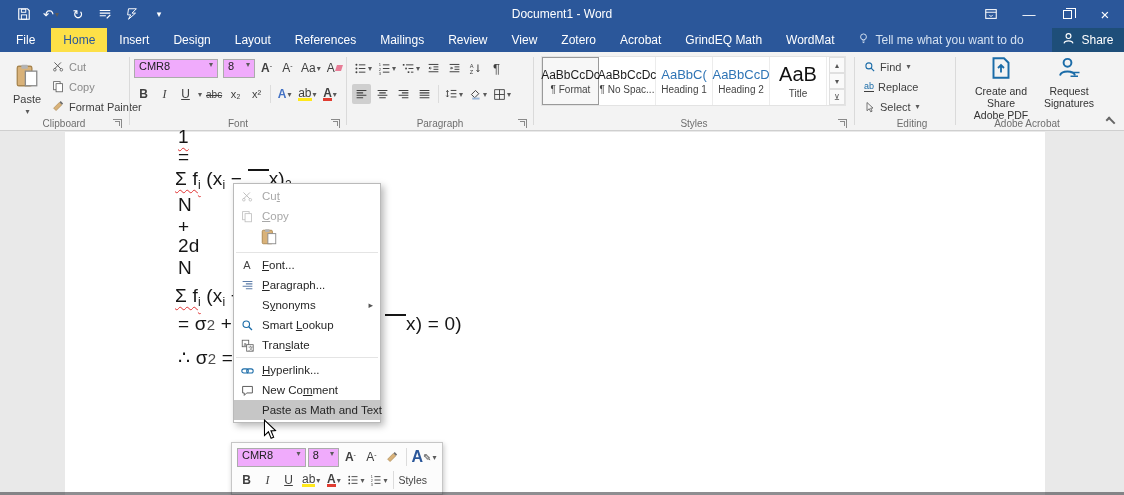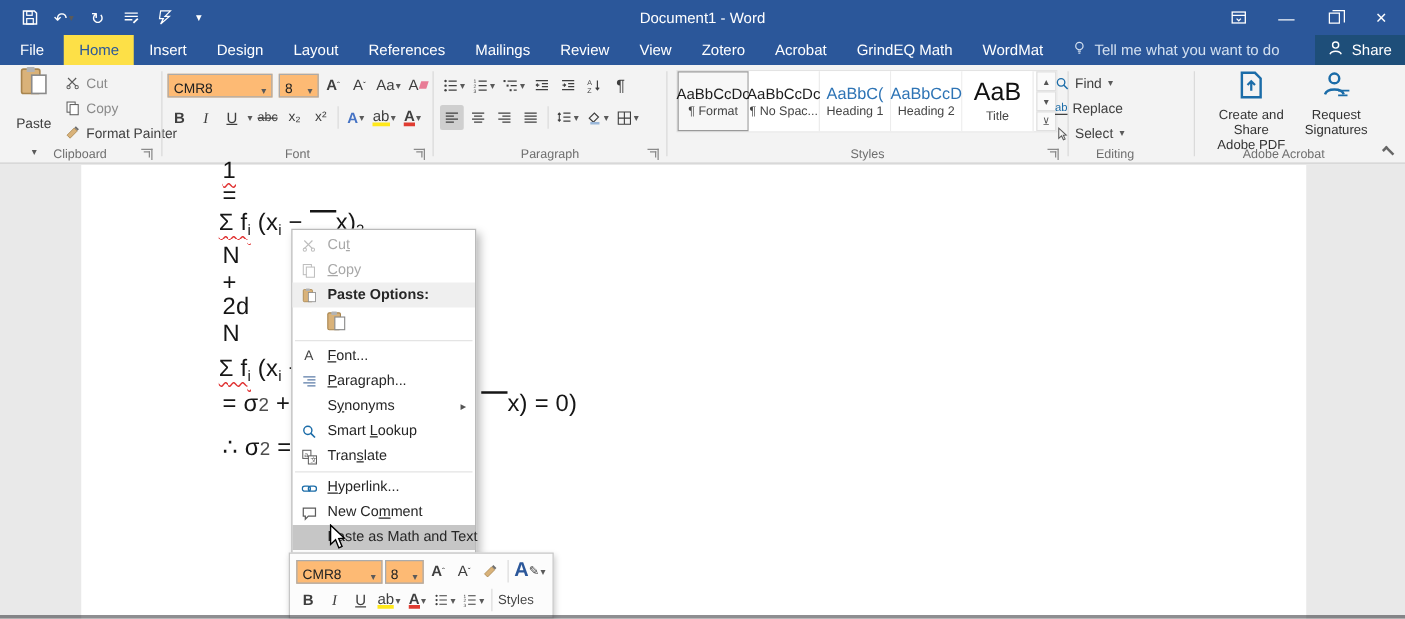--- a/index.html
+++ b/index.html
@@ -28,29 +28,29 @@
   
   .ribbon{position:absolute;top:52px;left:0;right:0;height:79px;background:#f3f3f3;border-bottom:1px solid #cfcfcf;font-size:11px;color:#3f3f3f}
   .rgroup{position:absolute;top:0;height:78px}
   .glabel{position:absolute;bottom:1px;left:0;right:0;text-align:center;font-size:10px;color:#6e6e6e}
   .gsep{position:absolute;top:5px;bottom:5px;width:1px;background:#dadada}
   .launcher{position:absolute;bottom:2px;width:9px;height:9px;border-left:1px solid #8a8a8a;border-bottom:1px solid #8a8a8a;transform:rotate(180deg)}
   .launcher:after{content:"";position:absolute;left:1px;bottom:1px;width:4px;height:4px;border-left:1px solid #8a8a8a;border-bottom:1px solid #8a8a8a}
   .ic{display:inline-flex;align-items:center;justify-content:center;min-width:19px;height:20px;padding:0 2px;color:#3f3f3f;font-size:12px;border-radius:2px}
   .ic.sel{background:#cfcfcf}
   .car{font-size:8px;color:#5a5a5a;margin-left:1px}
-  .cmb{display:flex;align-items:flex-end;background:#fdba74;border:1px solid #ababab;height:19px;padding:0 4px;font-size:11px;color:#222}
+  .cmb{display:flex;align-items:flex-start;background:#f0abfc;border:1px solid #ababab;height:19px;padding:0 4px;font-size:11px;color:#222}
   .cmb .car{margin-left:auto}
   .rrow{display:flex;align-items:center;gap:2px}
   .uline-red{border-bottom:3px solid #e03c31;line-height:10px}
   .uline-yel{border-bottom:3px solid #ffe81a;line-height:10px}
   .uline-blk{border-bottom:1px solid #3f3f3f}
 
   
-  .paste-big{position:absolute;left:6px;top:4px;width:42px;height:66px;display:flex;flex-direction:column;align-items:center;justify-content:center;gap:12px}
+  .paste-big{position:absolute;left:6px;top:4px;width:42px;height:66px;display:flex;flex-direction:column;align-items:center;justify-content:center;gap:2px}
   .clip-col{position:absolute;left:52px;top:6px;display:flex;flex-direction:column;gap:3px}
   .clip-col .row{display:flex;align-items:center;gap:4px;height:17px;white-space:nowrap}
 
   
   .stywrap{position:absolute;left:6px;top:4px;display:flex;background:#fff;border:1px solid #e3e3e3}
   .stycard{width:57px;height:48px;display:flex;flex-direction:column;align-items:center;justify-content:center;gap:2px;border-right:1px solid #ececec;background:#fff}
   .stycard.sel{border:1px solid #9a9a9a;background:#f7f7f7}
   .sty-prev{font-size:12px;color:#1c1c1c;white-space:nowrap}
   .sty-prev.h{color:#2e74b5;font-size:13px}
   .sty-prev.t{font-size:20px;color:#111}
@@ -498,21 +498,21 @@
         <span class="sb">▴</span>
         <span class="sb">▾</span>
         <span class="sb">⊻</span>
       </span>
     </div>
     <span class="glabel">Styles</span>
     <span class="launcher" style="right:6px"></span>
   </div>
   <span class="gsep" style="left:854px"></span>
 
-  <div class="rgroup" style="left:836px;width:112px">
+  <div class="rgroup" style="left:856px;width:112px">
     <div class="edit-col">
       <span class="row">
           <svg width="12" height="12">
             <use href="#s-mag"></use>
           </svg>
           <span>Find</span>
           <span class="car">▾</span>
         </span>
       <span class="row">
           <span class="uline-blk" style="font-size:9px;color:#1b6ca8">ab</span>
@@ -575,28 +575,20 @@
     <span><span>Cu</span><span class="k">t</span><span></span></span>
   </div>
   <div class="mi disabled">
     <span class="mic">
         <svg width="13" height="13" style="color:#bdbdbd">
           <use href="#s-copy"></use>
         </svg>
       </span>
     <span><span class="k">C</span><span>opy</span></span>
   </div>
-  <div class="mi labelrow">
-    <span class="mic">
-        <svg width="13" height="13">
-          <use href="#s-clip"></use>
-        </svg>
-      </span>
-    <span>Paste Options:</span>
-  </div>
   <div class="paste-opt-row">
     <span><svg width="18" height="18">
           <use href="#s-clip"></use>
         </svg></span>
   </div>
   <div class="msep"></div>
   <div class="mi">
     <span class="mic" style="font-size:11px;color:#444">A</span>
     <span><span class="k">F</span><span>ont...</span></span>
   </div>

